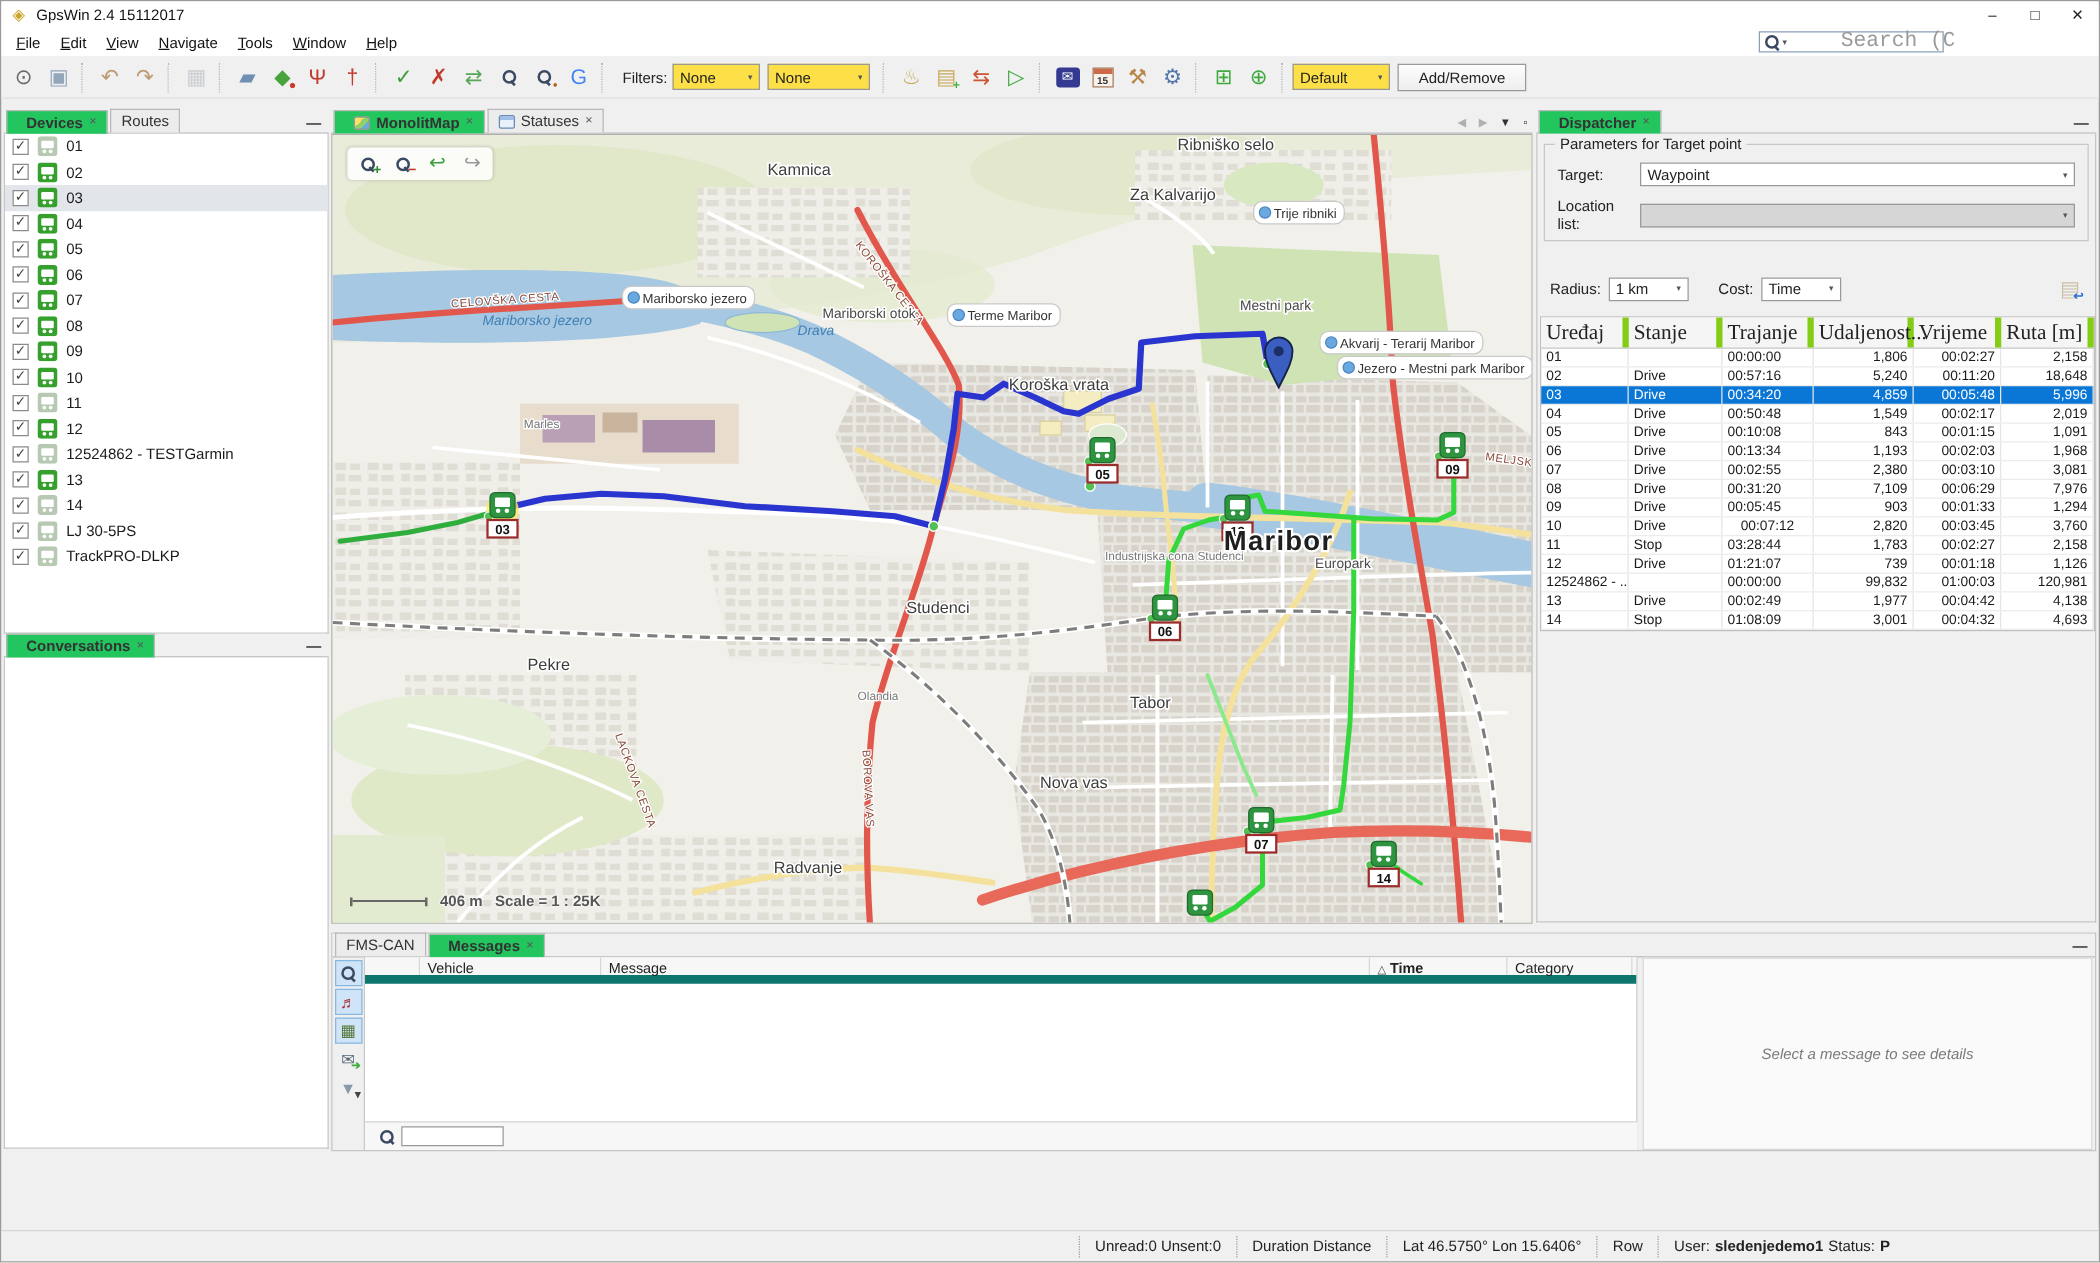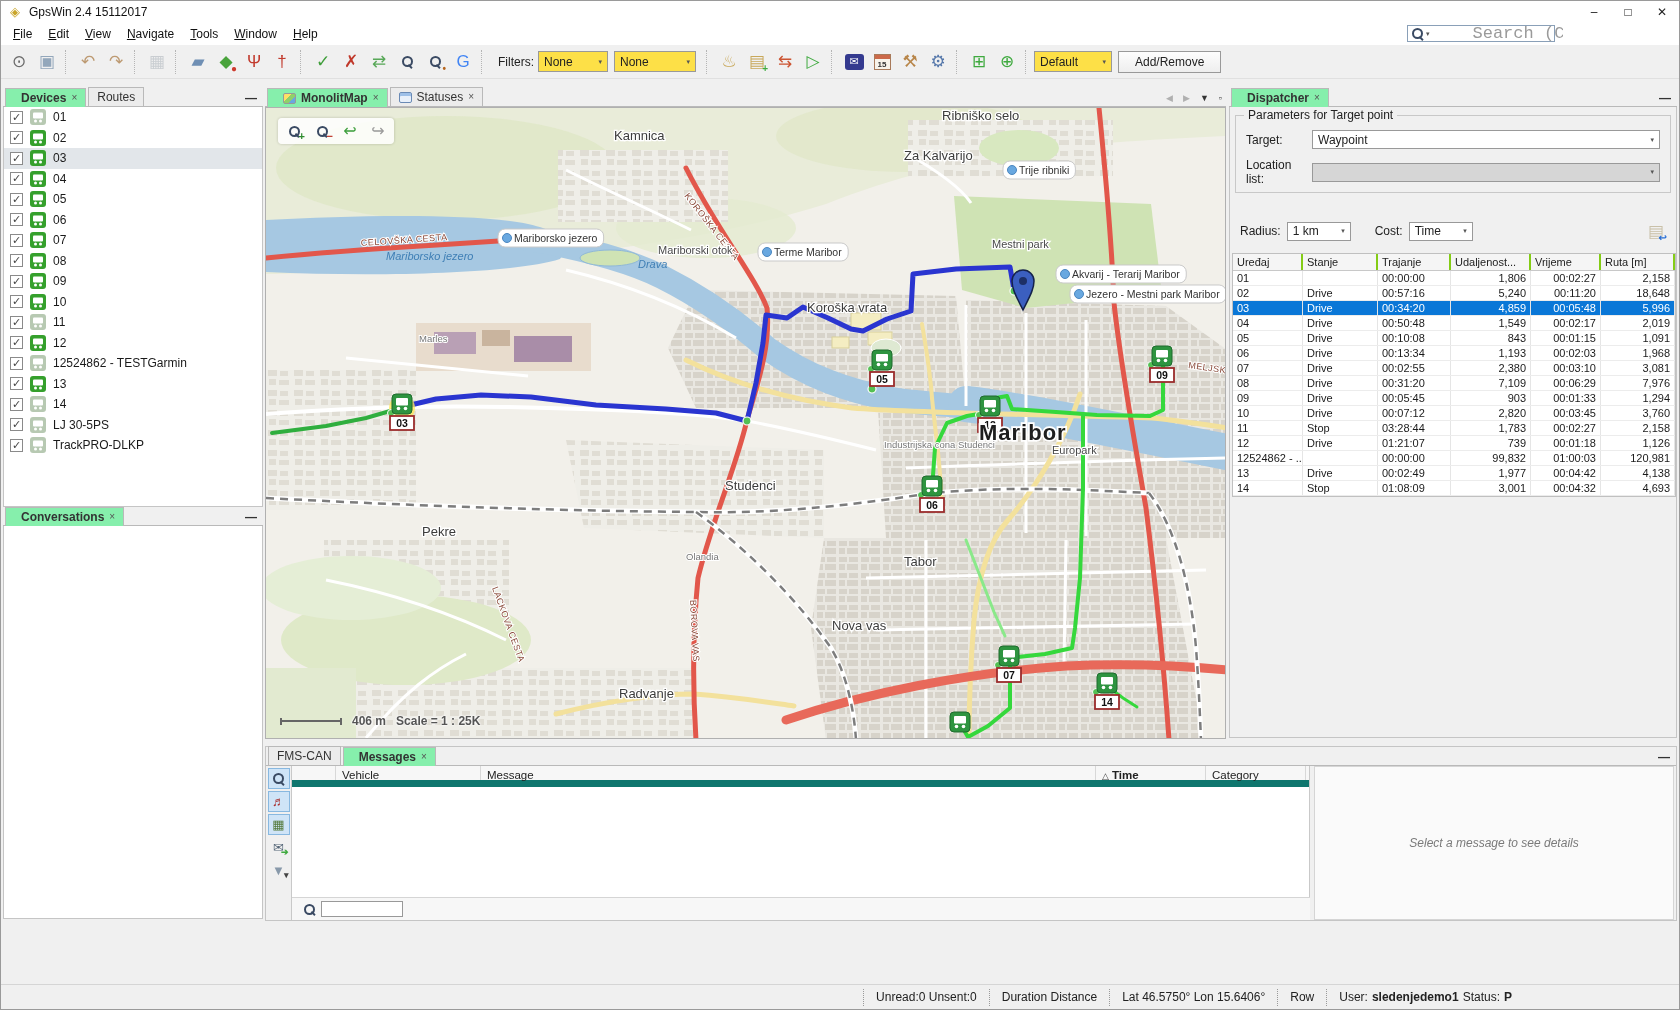--- a/index.html
+++ b/index.html
@@ -36,21 +36,21 @@
   .tsep { width:5px; height:24px; border-left:1px dotted #b5b5b5; margin:0 4px; }
   .tlabel { margin:0 4px 0 8px; color:#222; }
   .tselect { height:21px; border:1px solid #999; background:#fde047; display:inline-flex; align-items:center; justify-content:space-between; padding:0 5px; margin-right:6px; color:#222; }
   .tselect .caret { margin-left:6px; }
   .push-btn { height:22px; border:1px solid #999; background:linear-gradient(#fdfdfd,#eee); padding:0 16px; font-family:inherit; font-size:12px; color:#222; }
   .chip { display:inline-flex; align-items:center; justify-content:center; width:19px; height:16px; border-radius:3px; background:#343a8f; color:#fff; font-size:11px; }
   .cal { width:17px; height:16px; border:1px solid #a87a5a; background:linear-gradient(#cc6a4a 0 4px,#f7f3ea 4px); font-size:8px; display:inline-flex; align-items:flex-end; justify-content:center; color:#333; font-weight:bold; }
   
   .tabbar { height:19px; background:#f0f0f0; border-bottom:1px solid #b9b9b9; display:flex; align-items:flex-end; padding-left:2px; }
   .tab { height:19px; line-height:18px; padding:0 8px; border:1px solid #b9b9b9; border-bottom:none; background:#ececec; color:#333; margin-right:2px; display:inline-flex; gap:5px; align-items:center; font-size:12px; white-space:nowrap; }
-  .tab.active { background:#86efac; font-weight:bold; position:relative; top:1px;padding-left:15px; }
+  .tab.active { background:#22c55e; font-weight:bold; position:relative; top:1px;padding-left:15px; }
   .tab .x { color:#555; font-size:10px; font-weight:normal; }
   .minbtn { margin-left:auto; width:24px; height:17px; display:flex; align-items:center; justify-content:center; color:#333; font-weight:bold; }
   .tabicon { width:13px; height:11px; border-radius:2px; display:inline-block; }
   .icon-map-chip { background:linear-gradient(135deg,#ffe066 0 38%,#8fd06a 38% 68%,#69a8e0 68%); border:1px solid #999; }
   .icon-grid-chip { background:#e8f0fa; border:1px solid #6a8ab5; box-shadow:inset 0 3px 0 #9ec0e8; }
   
   .left-panel { position:absolute; left:2px; top:87px; width:260px; height:833px; }
   .devices-list { background:#fff; border:1px solid #c5c5c5; border-top:none; height:400px; overflow:hidden; }
   .dev-row { height:20.5px; display:flex; align-items:center; padding-left:6px; gap:7px; }
   .dev-row.sel { background:#e2e6ea; }
@@ -84,21 +84,21 @@
   .dispatcher { position:absolute; left:1228px; top:87px; width:448px; height:650px; background:#f0f0f0; }
   .disp-body { border:1px solid #c5c5c5; border-top:none; height:631px; position:relative; background:#f0f0f0; }
   .groupbox { position:absolute; left:5px; top:8px; width:436px; height:78px; border:1px solid #c8c8c8; }
   .groupbox-title { position:absolute; left:8px; top:-8px; background:#f0f0f0; padding:0 4px; color:#222; }
   .form-row { position:absolute; display:flex; align-items:center; }
   .flabel { color:#222; }
   .fselect { height:19px; border:1px solid #999; background:#fff; display:flex; align-items:center; justify-content:space-between; padding:0 5px; color:#222; }
   .fselect.dis { background:#d6d6d6; }
   .disp-table { position:absolute; left:2px; top:146px; width:444px; border:1px solid #c0c0c0; background:#fff; font-size:11px; }
   .dhead { display:flex; background:#f5f5f5; border-bottom:1px solid #c8c8c8; }
-  .dhead .dc { padding:2px 4px; border-right:2px solid #84cc16; font-size:11px; color:#222; }
+  .dhead .dc { padding:2px 4px; border-right:5px solid #84cc16; font-size:17px; color:#222;font-family:Liberation Serif, serif; }
   .drow { display:flex; height:15px; line-height:15px; border-bottom:1px solid #ececec; }
   .drow .dc { padding:0 4px; border-right:1px solid #e5e5e5; overflow:hidden; white-space:nowrap; }
   .dc.r { text-align:right; }
   .drow.sel { background:#0a77d7; color:#fff; }
   
   .messages { position:absolute; left:264px; top:745px; width:1412px; height:175px; background:#f0f0f0; border:1px solid #c5c5c5; }
   .msg-content { position:relative; height:154px; }
   .msg-strip { position:absolute; left:0; top:0; width:26px; height:154px; border-right:1px solid #c9c9c9; display:flex; flex-direction:column; align-items:center; padding-top:2px; gap:2px; }
   .sbtn { width:22px; height:21px; display:flex; align-items:center; justify-content:center; border:1px solid transparent; background:transparent; font-size:13px; position:relative; }
   .sbtn.hl { background:#cfe4f7; border-color:#88b8e0; }
@@ -840,21 +840,21 @@
             <span class="dc " style="width: 70px;">09</span>
             <span class="dc " style="width: 75px;">Drive</span>
             <span class="dc " style="width: 73px;">00:05:45</span>
             <span class="dc r" style="width: 80px;">903</span>
             <span class="dc r" style="width: 70px;">00:01:33</span>
             <span class="dc r" style="width: 74px;">1,294</span>
           </div>
           <div class="drow">
             <span class="dc " style="width: 70px;">10</span>
             <span class="dc " style="width: 75px;">Drive</span>
-            <span class="dc " style="width: 73px;">00:07:12</span>
+            <span class="dc " style="width: 73px; text-align: center;">00:07:12</span>
             <span class="dc r" style="width: 80px;">2,820</span>
             <span class="dc r" style="width: 70px;">00:03:45</span>
             <span class="dc r" style="width: 74px;">3,760</span>
           </div>
           <div class="drow">
             <span class="dc " style="width: 70px;">11</span>
             <span class="dc " style="width: 75px;">Stop</span>
             <span class="dc " style="width: 73px;">03:28:44</span>
             <span class="dc r" style="width: 80px;">1,783</span>
             <span class="dc r" style="width: 70px;">00:02:27</span>

